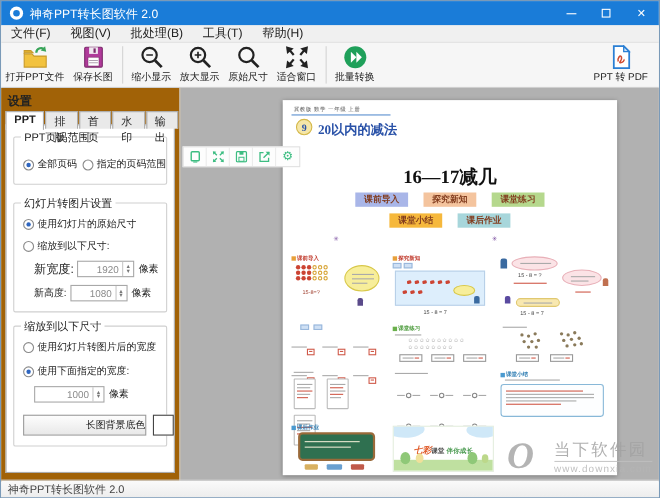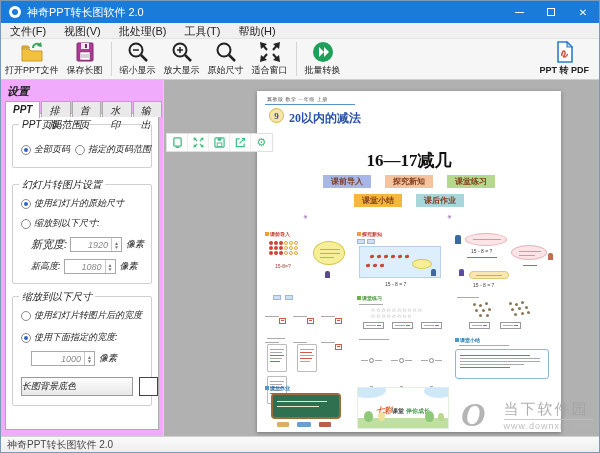--- a/index.html
+++ b/index.html
@@ -25,37 +25,37 @@
   .tbtn { display:flex; flex-direction:column; align-items:center; justify-content:center; height:40px; padding:0 4px; min-width:44px; }
   .tbtn svg { display:block; }
   .tbtn .tlabel { font-size:9px; color:#222; margin-top:1px; white-space:nowrap; }
   .tsep { width:1px; height:34px; background:#d4d4d4; margin:0 4px; }
   .toolbar .spacer { flex:1; }
 
   
   .main { position:absolute; left:0; top:79px; width:600px; height:358px; display:flex; }
 
   
-  .panel { width:163px; height:100%; background:#f0abfc; border-right:1px solid #d6d6d6; position:relative;font-style:italic; }
+  .panel { width:163px; height:100%; background:#a16207; border-right:1px solid #d6d6d6; position:relative; }
   .panel-header { font-size:11px; font-weight:bold; color:#222; padding:4px 0 2px 6px; }
   .tabs { display:flex; margin-left:4px; position:relative; z-index:2; }
   .tab { font-size:10px; color:#222; padding:2px 7px 1px; height:16px; border:1px solid #ababab; border-bottom:none; background:#e9e9e9; margin-right:1px; }
   .tab.active { background:#fff; height:17px; margin-bottom:-1px; font-weight:bold; }
   .tab-page { position:absolute; left:4px; right:4px; top:33px; bottom:8px; background:#fff; border:1px solid #ababab; }
   .grp { position:absolute; left:6px; right:6px; border:1px solid #d0d0d0; border-radius:2px; }
   .grp-title { position:absolute; top:-7px; left:6px; background:#fff; font-size:10px; color:#222; padding:0 3px; white-space:nowrap; }
   .radio-row { display:flex; align-items:center; font-size:9px; color:#222; }
   .radio { width:10px; height:10px; border:1px solid #8a8a8a; border-radius:50%; background:#fff; margin-right:3px; flex:none; position:relative; }
   .radio.sel::after { content:""; position:absolute; left:2px; top:2px; width:4px; height:4px; border-radius:50%; background:#2f66c0; }
   .spin { display:inline-flex; align-items:stretch; border:1px solid #a8a8a8; background:#fff; height:15px; }
   .spin .val { font-size:9px; color:#8a8a8a; text-align:right; padding:2px 3px 0 2px; }
   .spin .arrows { width:10px; border-left:1px solid #c8c8c8; display:flex; flex-direction:column; align-items:center; justify-content:center; color:#777; }
   .spin .arrows span { font-size:5px; line-height:4px; }
   .unit { font-size:9px; color:#222; margin-left:4px; }
-  .color-btn { position:absolute; left:8px; width:112px; height:19px; border:1px solid #9a9a9a; background:linear-gradient(#fdfdfd,#e8e8e8); font-size:9px; color:#222; display:flex; align-items:center; justify-content:flex-start; }
+  .color-btn { position:absolute; left:8px; width:112px; height:19px; border:1px solid #9a9a9a; background:linear-gradient(#fdfdfd,#e8e8e8); font-size:9px; color:#222; display:flex; align-items:center; justify-content:flex-end; }
   .swatch { position:absolute; width:19px; height:19px; border:1px solid #444; background:#fff; }
 
   
   .preview { flex:1; position:relative; background:#b1b1b1; overflow:hidden; }
   .float-toolbar { position:absolute; left:2px; top:53px; height:19px; background:#fdfdfd; border:1px solid #e0e0e0; display:flex; z-index:5; }
   .ficon { width:21px; height:17px; display:flex; align-items:center; justify-content:center; border-right:1px solid #ececec; }
   .ficon:last-child { border-right:none; }
 
   .page { position:absolute; left:93px; top:11px; width:304px; height:341px; background:#fff; box-shadow:0 1px 4px rgba(0,0,0,.35); }
   .edition { position:absolute; left:10px; top:5px; font-size:5px; color:#555; letter-spacing:.5px; white-space:nowrap; }
@@ -220,21 +220,21 @@
       <span>
         <svg width="24" height="22" viewBox="0 0 24 22">
           <circle cx="12" cy="11" r="10" fill="#1fa05a"></circle>
           <path d="M8 6 L13 11 L8 16 Z" fill="#fff"></path>
           <path d="M13 6 L18 11 L13 16 Z" fill="#fff"></path>
         </svg>
       </span>
       <span class="tlabel">批量转换</span>
     </div>
     <div class="spacer"></div>
-    <div class="tbtn" style="margin-right:6px;font-weight:bold;">
+    <div class="tbtn" style="margin-right:6px;">
       <span>
         <svg width="24" height="22" viewBox="0 0 24 22">
           <path d="M6 1 L15 1 L20 6 L20 21 L6 21 Z" fill="#fff" stroke="#2a7fd4" stroke-width="1.6"></path>
           <path d="M15 1 L15 6 L20 6 Z" fill="#cfe4f8" stroke="#2a7fd4" stroke-width="1.2"></path>
           <path d="M10 15 C9 12 12 8 13 11 C14 14 10 16 12 16 C14 16 16 14 15 13" fill="none" stroke="#d04a30" stroke-width="1.4"></path>
         </svg>
       </span>
       <span class="tlabel">PPT 转 PDF</span>
     </div>
   </div>

